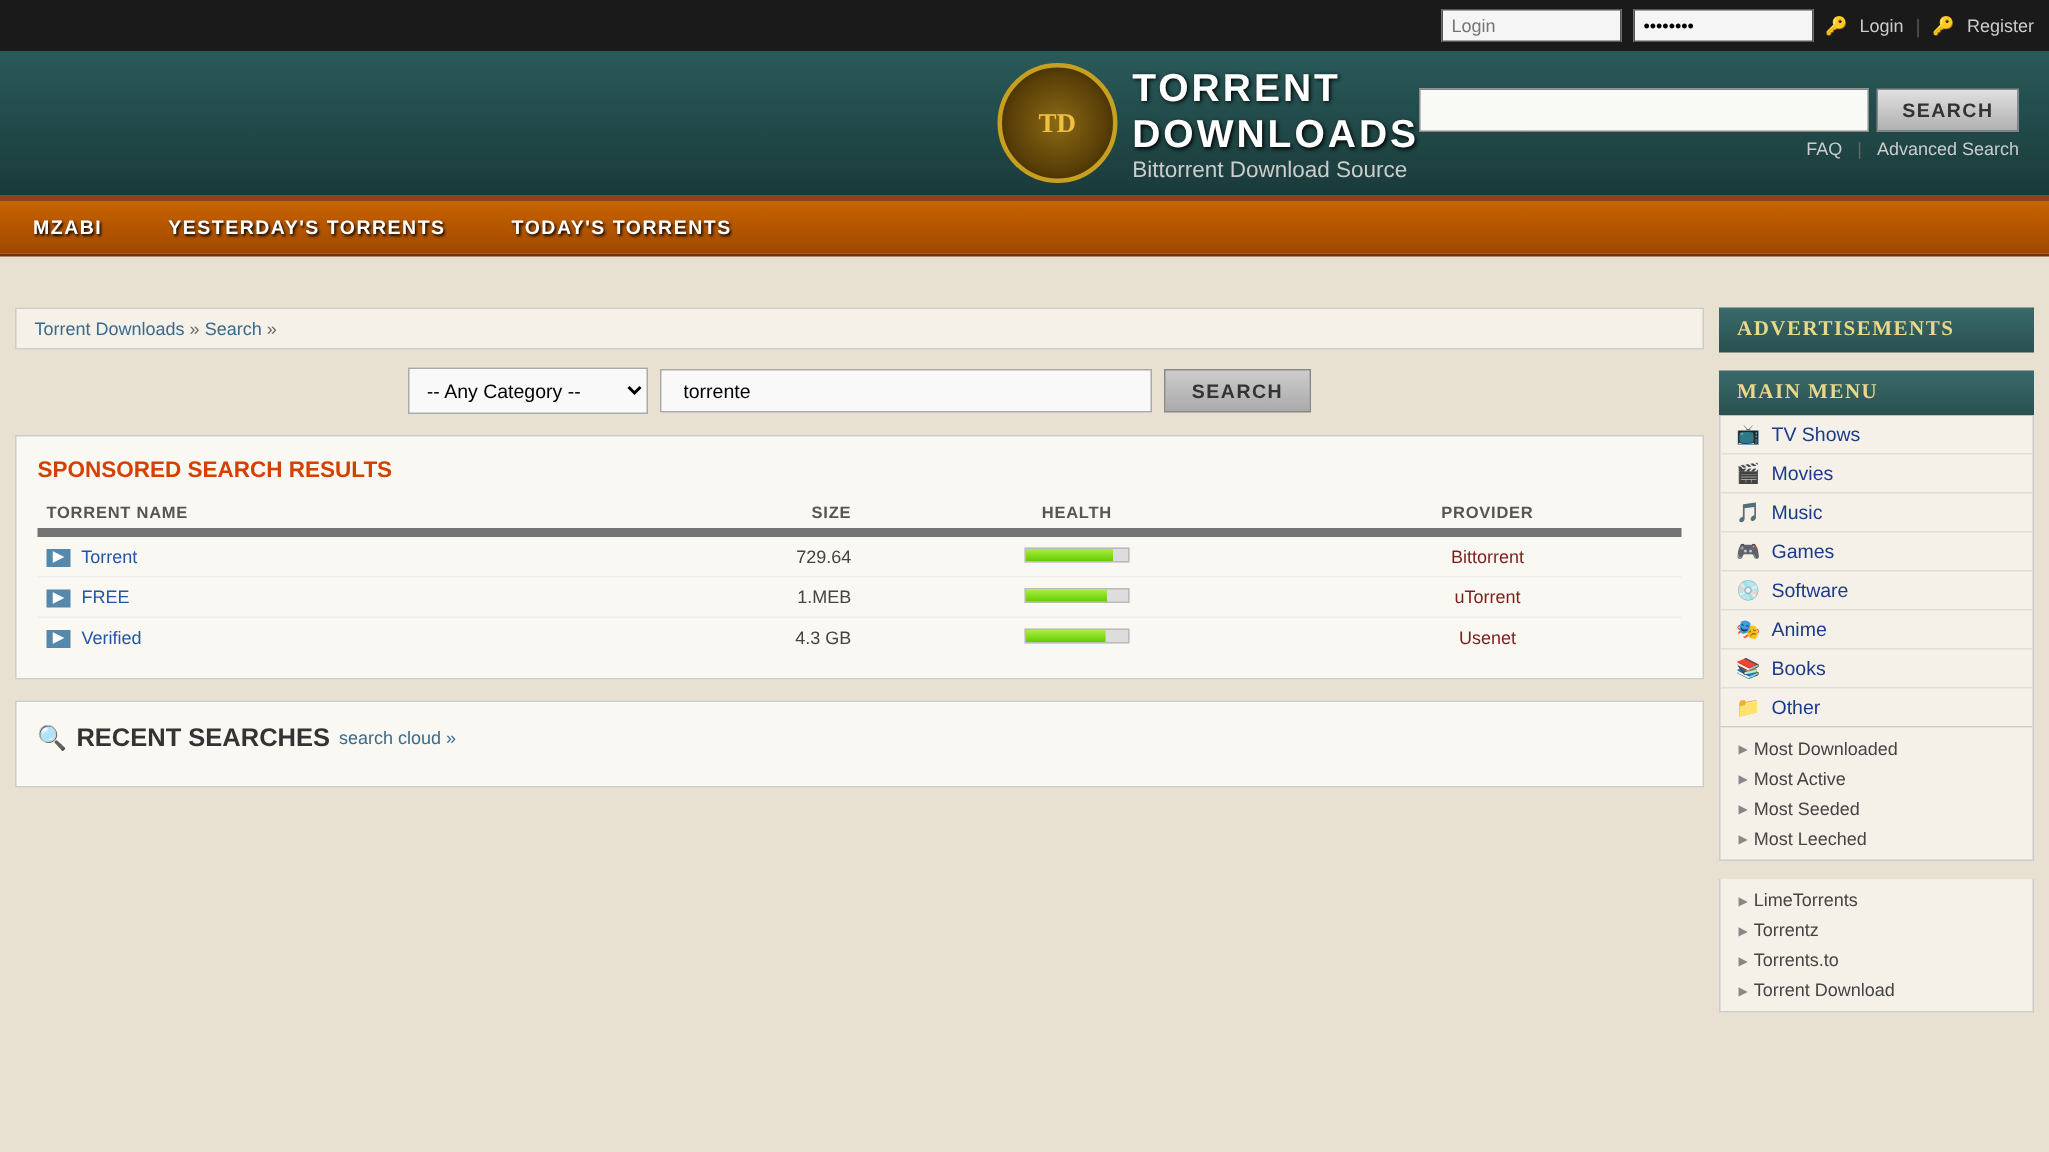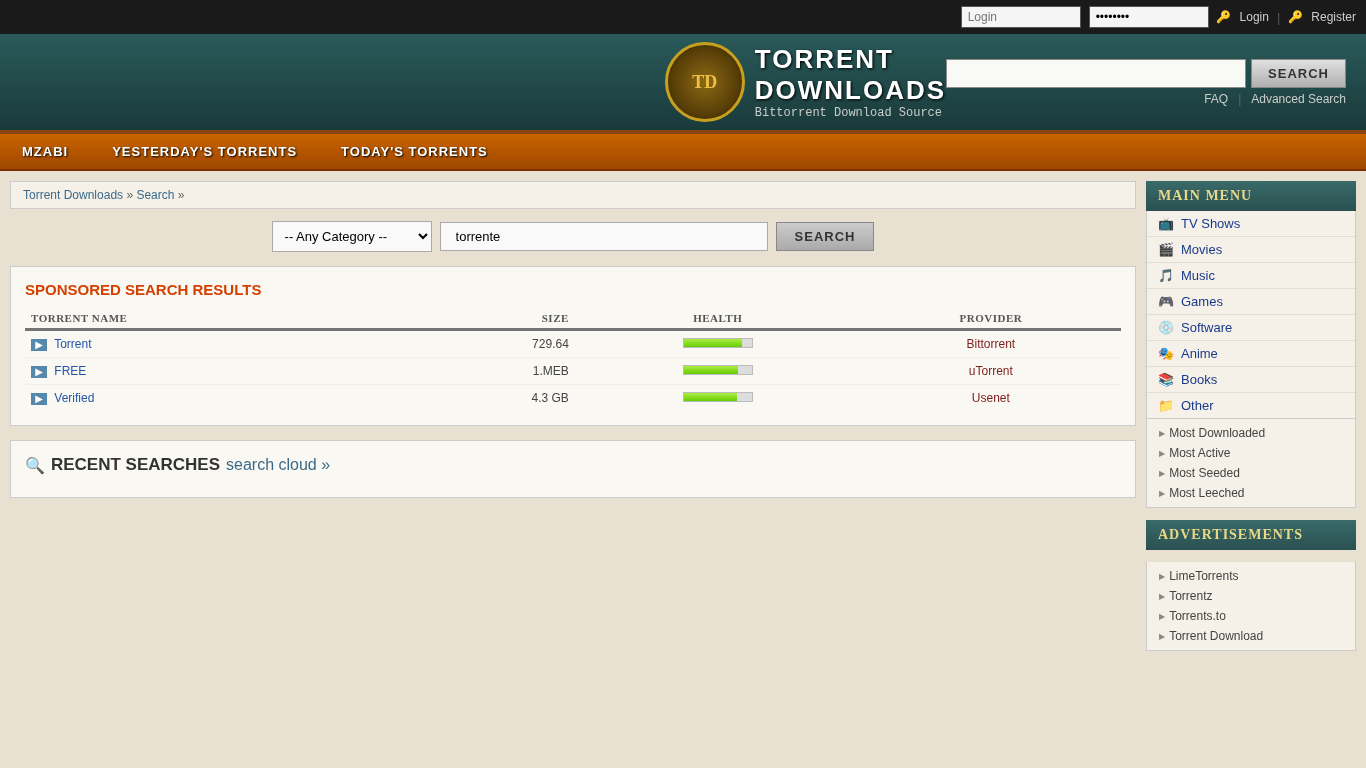--- a/index.html
+++ b/index.html
@@ -67,23 +67,22 @@
       color: #f5f5f5;
     }
     .logo-text h1 {
       font-size: 26px;
       font-weight: bold;
       letter-spacing: 2px;
       color: #fff;
       text-shadow: 1px 1px 3px #000;
     }
     .logo-text .subtitle {
-      font-size: 12px;
+      font-size: 15px;
       color: #ccc;
-      font-family: Liberation Mono, monospace;
     }
     .search-area {
       display: flex;
       flex-direction: column;
       align-items: flex-end;
       gap: 4px;
     }
     .search-row {
       display: flex;
       gap: 5px;
@@ -134,20 +133,21 @@
       text-shadow: 1px 1px 2px #000;
       display: block;
     }
 
     
     .main-layout {
       display: flex;
       gap: 0;
       padding: 10px;
       max-width: 1366px;
+      margin-top: 24px;
     }
     .content-area {
       flex: 1;
       min-width: 0;
     }
     .sidebar {
       width: 210px;
       flex-shrink: 0;
       margin-left: 10px;
     }
@@ -213,24 +213,23 @@
       width: 100%;
       border-collapse: collapse;
       font-size: 12px;
     }
     .results-table th {
       text-align: left;
       color: #555;
       font-weight: bold;
       font-size: 11px;
       padding: 4px 6px;
-      border-bottom: 3px solid #737373;
+      border-bottom: 6px solid #737373;
       text-transform: uppercase;
       letter-spacing: 0.5px;
-      font-family: Liberation Serif, serif;
     }
     .results-table td {
       padding: 6px 6px;
       border-bottom: 1px solid #eee;
     }
     .results-table tr:last-child td { border-bottom: none; }
     .torrent-icon {
       display: inline-block;
       width: 16px;
       height: 12px;
@@ -274,21 +273,21 @@
     .recent-title {
       font-size: 17px;
       font-weight: bold;
       color: #333;
       margin-bottom: 8px;
       display: flex;
       align-items: center;
       gap: 6px;
     }
     .search-cloud-link {
-      font-size: 16px;
+      font-size: 12px;
       color: #3a6a8a;
       text-decoration: none;
       font-weight: normal;
     }
     .recent-searches-text {
       font-size: 12px;
       color: #444;
       line-height: 1.8;
       text-align: center;
     }
@@ -522,20 +521,24 @@
         <span>RECENT SEARCHES</span>
         <a href="#" class="search-cloud-link">search cloud »</a>
       </div>
     </div>
 
   </div>
 
   <div class="sidebar">
 
     <div class="sidebar-section">
+      <div class="ads-header">ADVERTISEMENTS</div>
+    </div>
+
+    <div class="sidebar-section">
       <div class="sidebar-header">MAIN MENU</div>
       <div class="sidebar-menu" id="sidebar-menu-items">
       <a href="#" class="sidebar-item">
     <span class="sidebar-item-icon">📺</span>
     <span class="sidebar-item-label">TV Shows</span>
   </a>
           <a href="#" class="sidebar-item">
     <span class="sidebar-item-icon">🎬</span>
     <span class="sidebar-item-label">Movies</span>
   </a>
@@ -566,24 +569,20 @@
         </div>
       <div class="sidebar-sub" id="sidebar-sub-items">
       <a href="#" class="sidebar-sub-item">Most Downloaded</a>
           <a href="#" class="sidebar-sub-item">Most Active</a>
           <a href="#" class="sidebar-sub-item">Most Seeded</a>
           <a href="#" class="sidebar-sub-item">Most Leeched</a>
         </div>
     </div>
 
     <div class="sidebar-section">
-      <div class="ads-header">ADVERTISEMENTS</div>
-    </div>
-
-    <div class="sidebar-section">
       <div class="links-box" id="links-items">
       <a href="#" class="sidebar-sub-item">LimeTorrents</a>
           <a href="#" class="sidebar-sub-item">Torrentz</a>
           <a href="#" class="sidebar-sub-item">Torrents.to</a>
           <a href="#" class="sidebar-sub-item">Torrent Download</a>
         </div>
     </div>
 
   </div>
 

